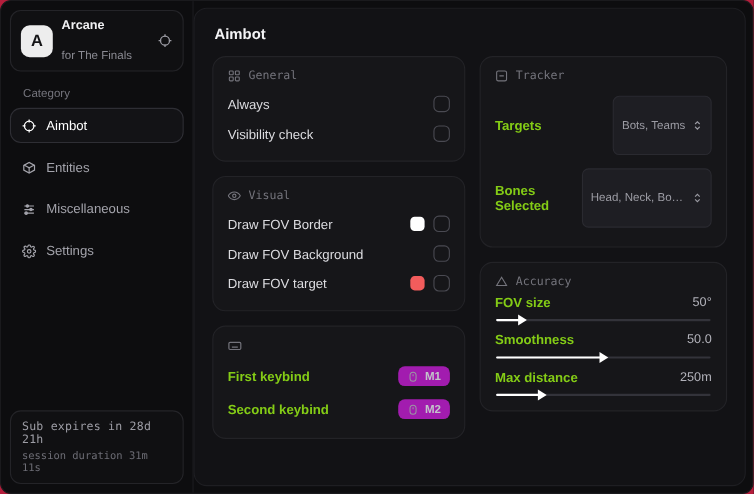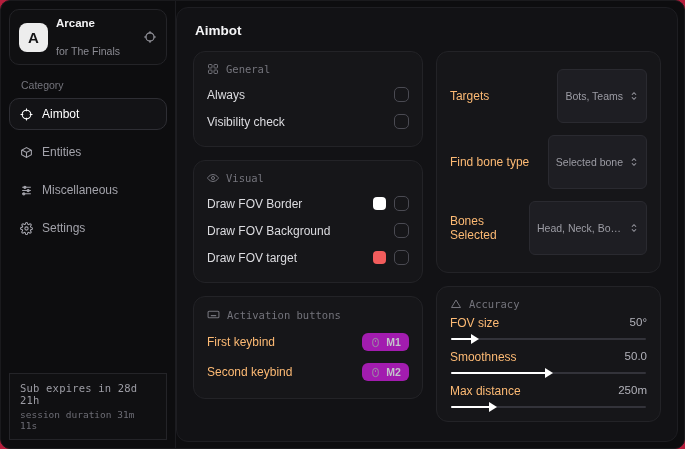--- a/index.html
+++ b/index.html
@@ -12,50 +12,50 @@
   .logo { width:29px; height:29px; background:#ededed; border-radius:8px; color:#141416; font-weight:bold; font-size:15px; display:grid; place-items:center; flex:0 0 29px; }
   .profile-text { flex:1; min-width:0; }
   .profile-name { font-size:11.5px; font-weight:bold; color:#f2f2f4; }
   .profile-sub { font-size:10.5px; color:#8b8b93; margin-top:16px; }
   .icon { display:inline-flex; align-items:center; justify-content:center; color:#9a9aa2; }
   .category-label { margin:14px 12px 7px; font-size:10.5px; color:#74747c; }
   .nav-item { display:flex; align-items:center; gap:9px; padding:8px 10px; border-radius:10px; color:#a3a3ab; font-size:12px; border:1px solid transparent; margin-bottom:6px; cursor:pointer; }
   .nav-item.active { border-color:#2e2e34; color:#ffffff; background:#131316; }
   .nav-item .icon { color:inherit; }
   .side-spacer { flex:1; }
-  .sub-card { border:1px solid #242428; border-radius:0; padding:8px 10px; background:#101012; font-family:"DejaVu Sans Mono",monospace; }
+  .sub-card { border:1px solid #242428; border-radius:10px; padding:8px 10px; background:#101012; font-family:"DejaVu Sans Mono",monospace; }
   .sub-line1 { font-size:10.5px; color:#9d9da5; letter-spacing:0.2px; }
   .sub-line2 { font-size:9.5px; color:#6d6d75; margin-top:3px; }
 
   
   .main { flex:1; margin:6px 6px 6px 0; background:#121215; border:1px solid #1e1e22; border-radius:12px; padding:13px 16px; display:flex; flex-direction:column; overflow:hidden; }
   .page-title { font-size:13.5px; font-weight:bold; color:#f4f4f6; margin:2px 2px 13px; }
   .columns { display:flex; gap:13px; align-items:flex-start; }
   .col { display:flex; flex-direction:column; gap:13px; }
   .col-left { width:240px;text-align:center; }
   .col-right { width:235px; }
 
   .card { background:#161619; border:1px solid #232327; border-radius:12px; padding:11px 13px; }
   .card-header { display:flex; align-items:center; gap:7px; color:#74747c; font-family:"DejaVu Sans Mono",monospace; font-size:10.5px; margin-bottom:6px; }
   .card-header .icon { color:#74747c; }
 
   .row { display:flex; justify-content:space-between; align-items:center; padding:6px 0; min-height:23px; }
   .row-label { font-size:12px; color:#dcdce0; }
-  .row-label.strong { color:#fdba74; font-weight:normal; }
+  .row-label.strong { color:#84cc16; font-weight:bold; }
   .row-controls { display:flex; align-items:center; gap:8px; }
 
   .checkbox { width:15px; height:15px; border:1.5px solid #4a4a52; border-radius:5px; background:transparent; cursor:pointer; }
   .swatch { width:13px; height:13px; border-radius:4px; cursor:pointer; }
 
   .keybind { display:flex; align-items:center; gap:5px; background:#a21caf; border-radius:6px; padding:3px 8px; font-size:10.5px; font-weight:bold; color:#c3c3ca; cursor:pointer; }
   .dropdown { display:flex; align-items:center; gap:6px; background:#1e1e23; border:1px solid #2a2a30; border-radius:6px; padding:20px 7px; font-size:10.5px; color:#9c9ca4; cursor:pointer; max-width:150px; }
   .dropdown .dd-text { white-space:nowrap; overflow:hidden; text-overflow:ellipsis; }
 
   .slider-group { margin:4px 0 10px; }
-  .slider-head { display:flex; justify-content:space-between; align-items:flex-start; margin-bottom:8px; }
+  .slider-head { display:flex; justify-content:space-between; align-items:center; margin-bottom:8px; }
   .slider-value { font-size:11.5px; color:#b2b2ba; }
   .slider-track { position:relative; height:2px; background:#33333a; border-radius:2px; margin:0 1px; cursor:pointer; }
   .slider-fill { position:absolute; left:0; top:0; height:2px; background:#ffffff; border-radius:2px; }
   .slider-thumb { position:absolute; top:-4px; width:0; height:0; border-top:5px solid transparent; border-bottom:5px solid transparent; border-left:8px solid #ffffff; transform:translateX(-3px); }
 </style>
 </head>
 <body>
 
 <div class="window">
 
@@ -201,21 +201,20 @@
             <span class="icon">
               <svg width="13" height="13" viewBox="0 0 24 24" fill="none" stroke="currentColor" stroke-width="2">
                   <rect x="2" y="6" width="20" height="12" rx="2"></rect>
                   <line x1="6" y1="10" x2="6" y2="10.01"></line>
                   <line x1="10" y1="10" x2="10" y2="10.01"></line>
                   <line x1="14" y1="10" x2="14" y2="10.01"></line>
                   <line x1="18" y1="10" x2="18" y2="10.01"></line>
                   <line x1="7" y1="14" x2="17" y2="14"></line>
                 </svg>
             </span>
-            <span>Activation buttons</span>
           </div>
           <div class="row">
             <span class="row-label strong">First keybind</span>
             <span class="keybind">
               <span class="icon">
                 <svg width="11" height="11" viewBox="0 0 24 24" fill="none" stroke="currentColor" stroke-width="2">
                     <rect x="6" y="3" width="12" height="18" rx="6"></rect>
                     <line x1="12" y1="7" x2="12" y2="11"></line>
                   </svg>
               </span>
@@ -233,45 +232,42 @@
               </span>
               <span>M2</span>
             </span>
           </div>
         </div>
       </div>
 
       <div class="col col-right">
 
         <div class="card">
+          <div class="card-header">
+            <span class="icon">
+              <svg width="12" height="12" viewBox="0 0 24 24" fill="none" stroke="currentColor" stroke-width="2">
+                  <rect x="3" y="3" width="18" height="18" rx="3"></rect>
+                  <line x1="8" y1="12" x2="16" y2="12"></line>
+                </svg>
+            </span>
+            <span>Tracker</span>
+          </div>
           <div class="row">
             <span class="row-label strong">Targets</span>
             <span class="dropdown">
               <span class="dd-text">Bots, Teams</span>
               <span class="icon">
                 <svg width="10" height="10" viewBox="0 0 24 24" fill="none" stroke="currentColor" stroke-width="2.5">
                     <polyline points="7,9 12,4 17,9"></polyline>
                     <polyline points="7,15 12,20 17,15"></polyline>
                   </svg>
               </span>
             </span>
           </div>
           <div class="row">
-            <span class="row-label strong">Find bone type</span>
-            <span class="dropdown">
-              <span class="dd-text">Selected bone</span>
-              <span class="icon">
-                <svg width="10" height="10" viewBox="0 0 24 24" fill="none" stroke="currentColor" stroke-width="2.5">
-                    <polyline points="7,9 12,4 17,9"></polyline>
-                    <polyline points="7,15 12,20 17,15"></polyline>
-                  </svg>
-              </span>
-            </span>
-          </div>
-          <div class="row">
             <span class="row-label strong">Bones Selected</span>
             <span class="dropdown" style="max-width:118px">
               <span class="dd-text">Head, Neck, Body, Pe..</span>
               <span class="icon">
                 <svg width="10" height="10" viewBox="0 0 24 24" fill="none" stroke="currentColor" stroke-width="2.5">
                     <polyline points="7,9 12,4 17,9"></polyline>
                     <polyline points="7,15 12,20 17,15"></polyline>
                   </svg>
               </span>
             </span>

